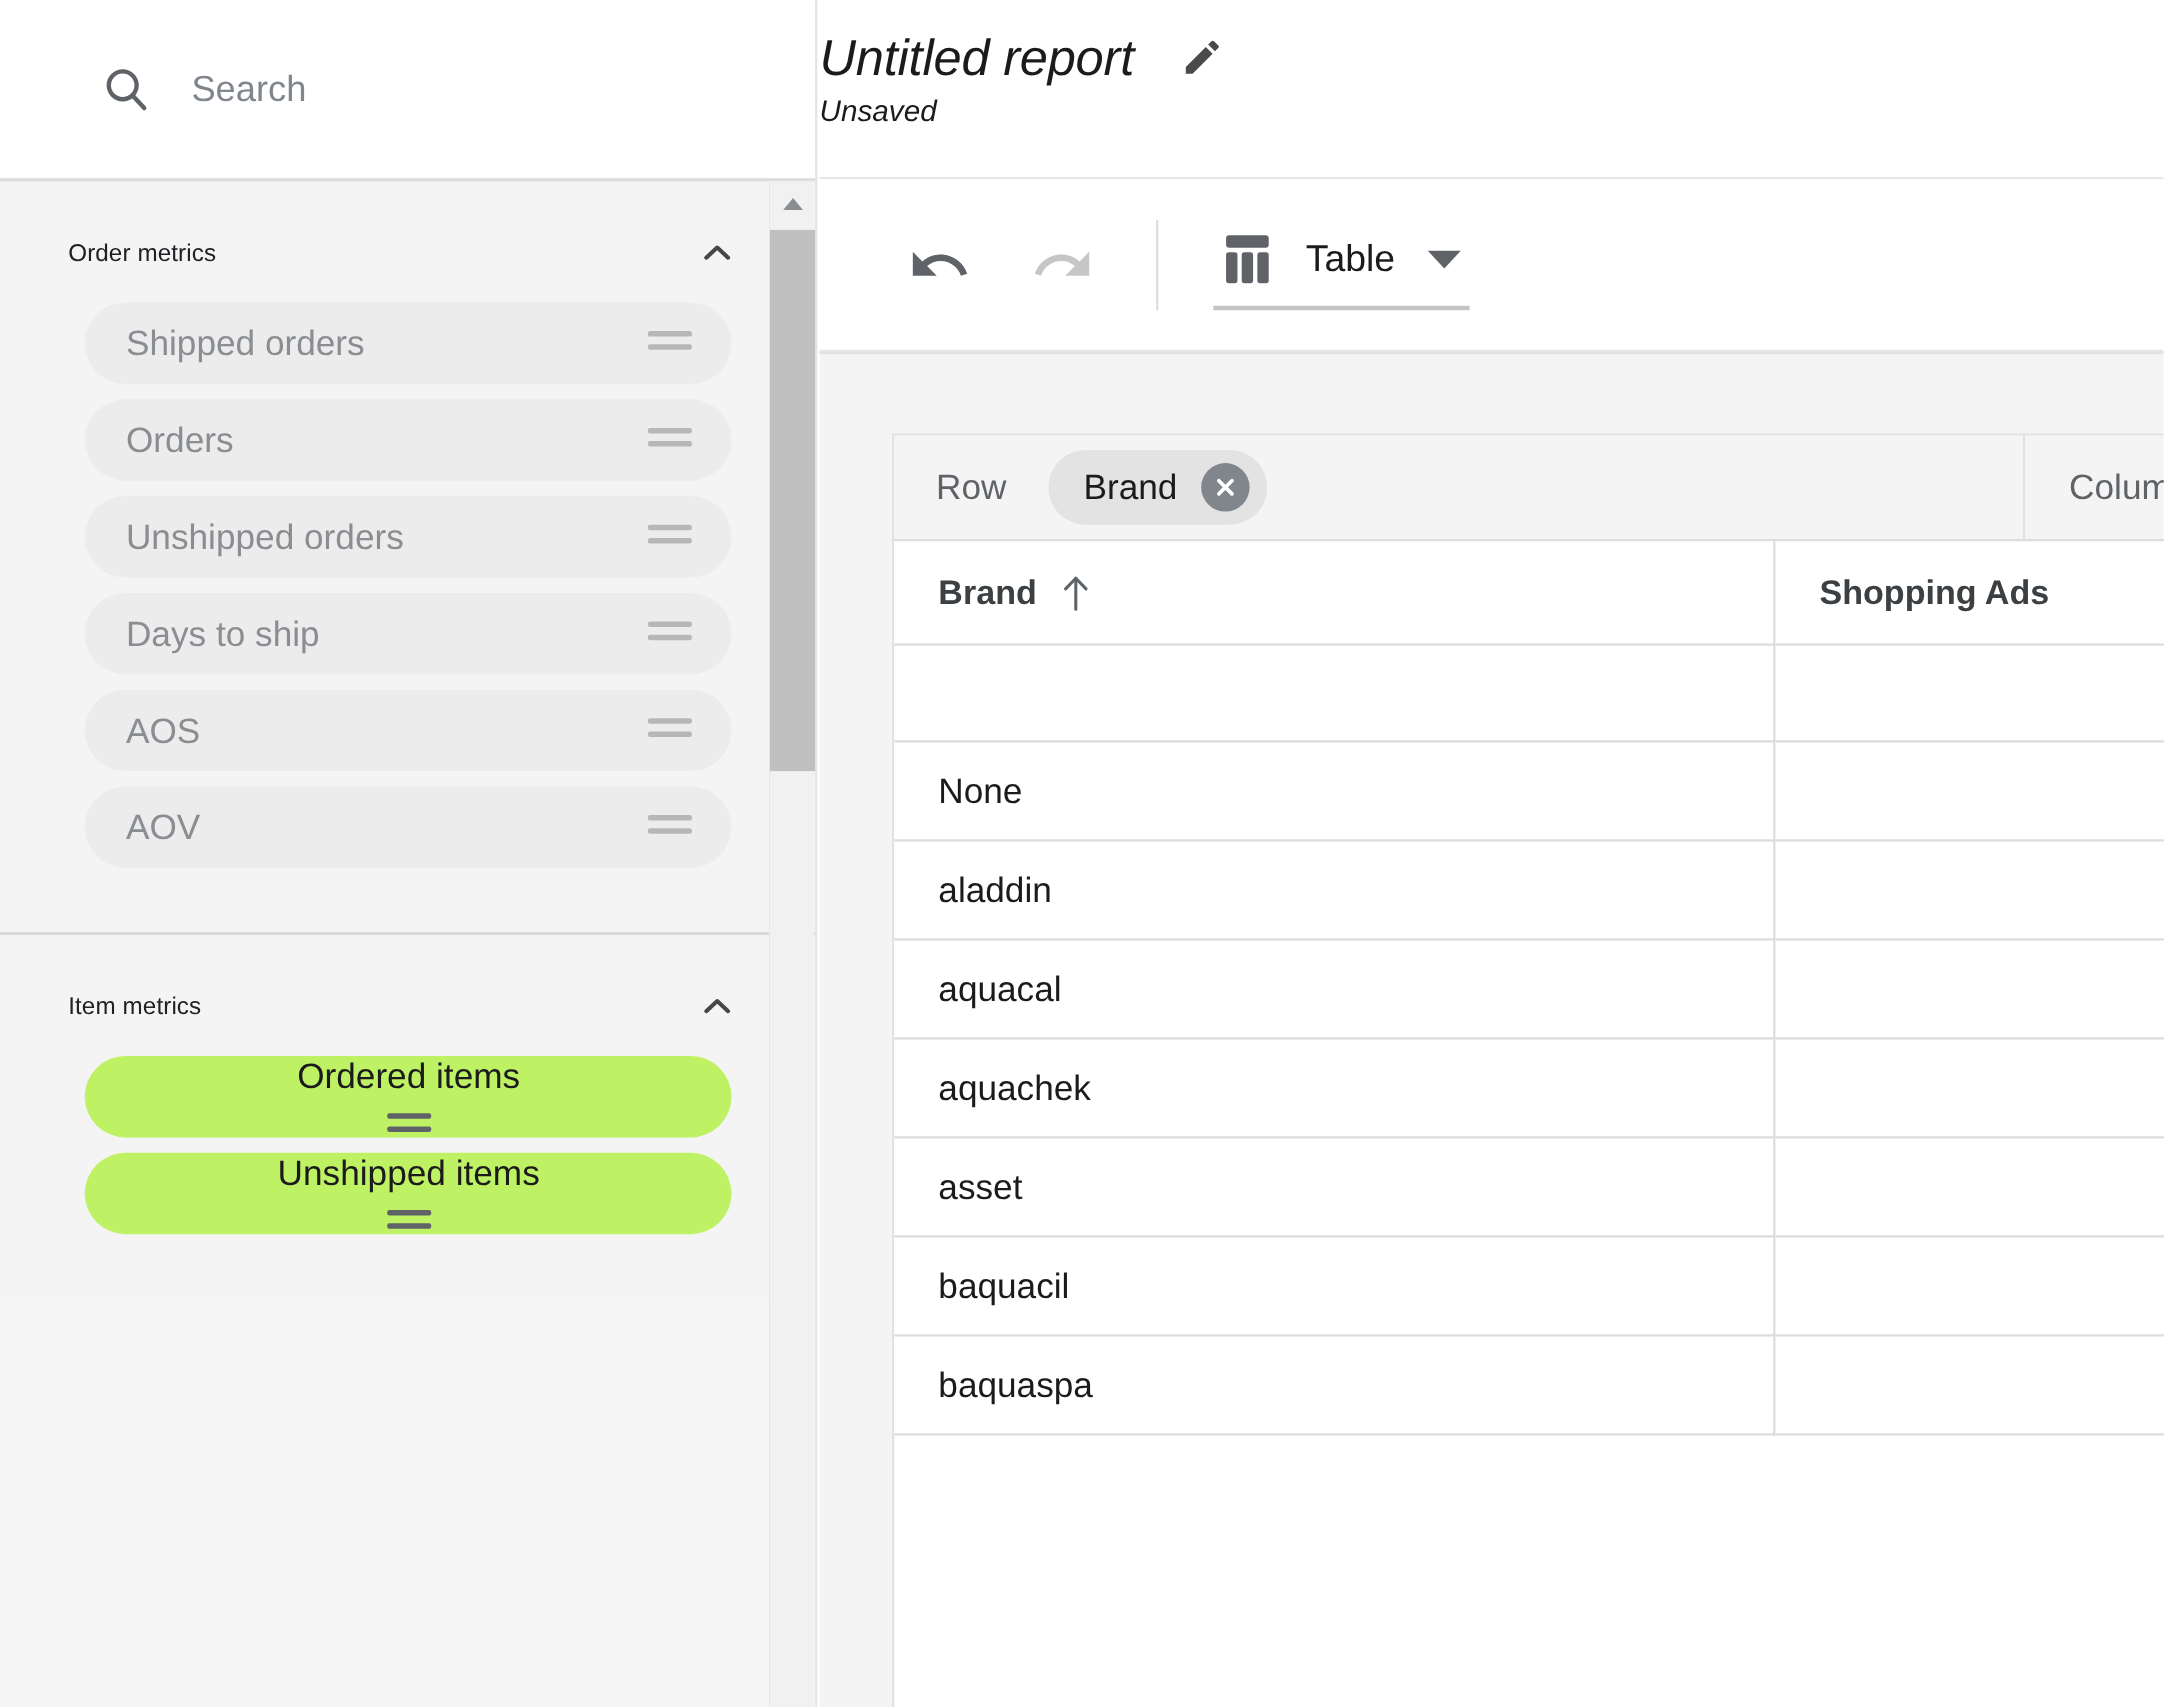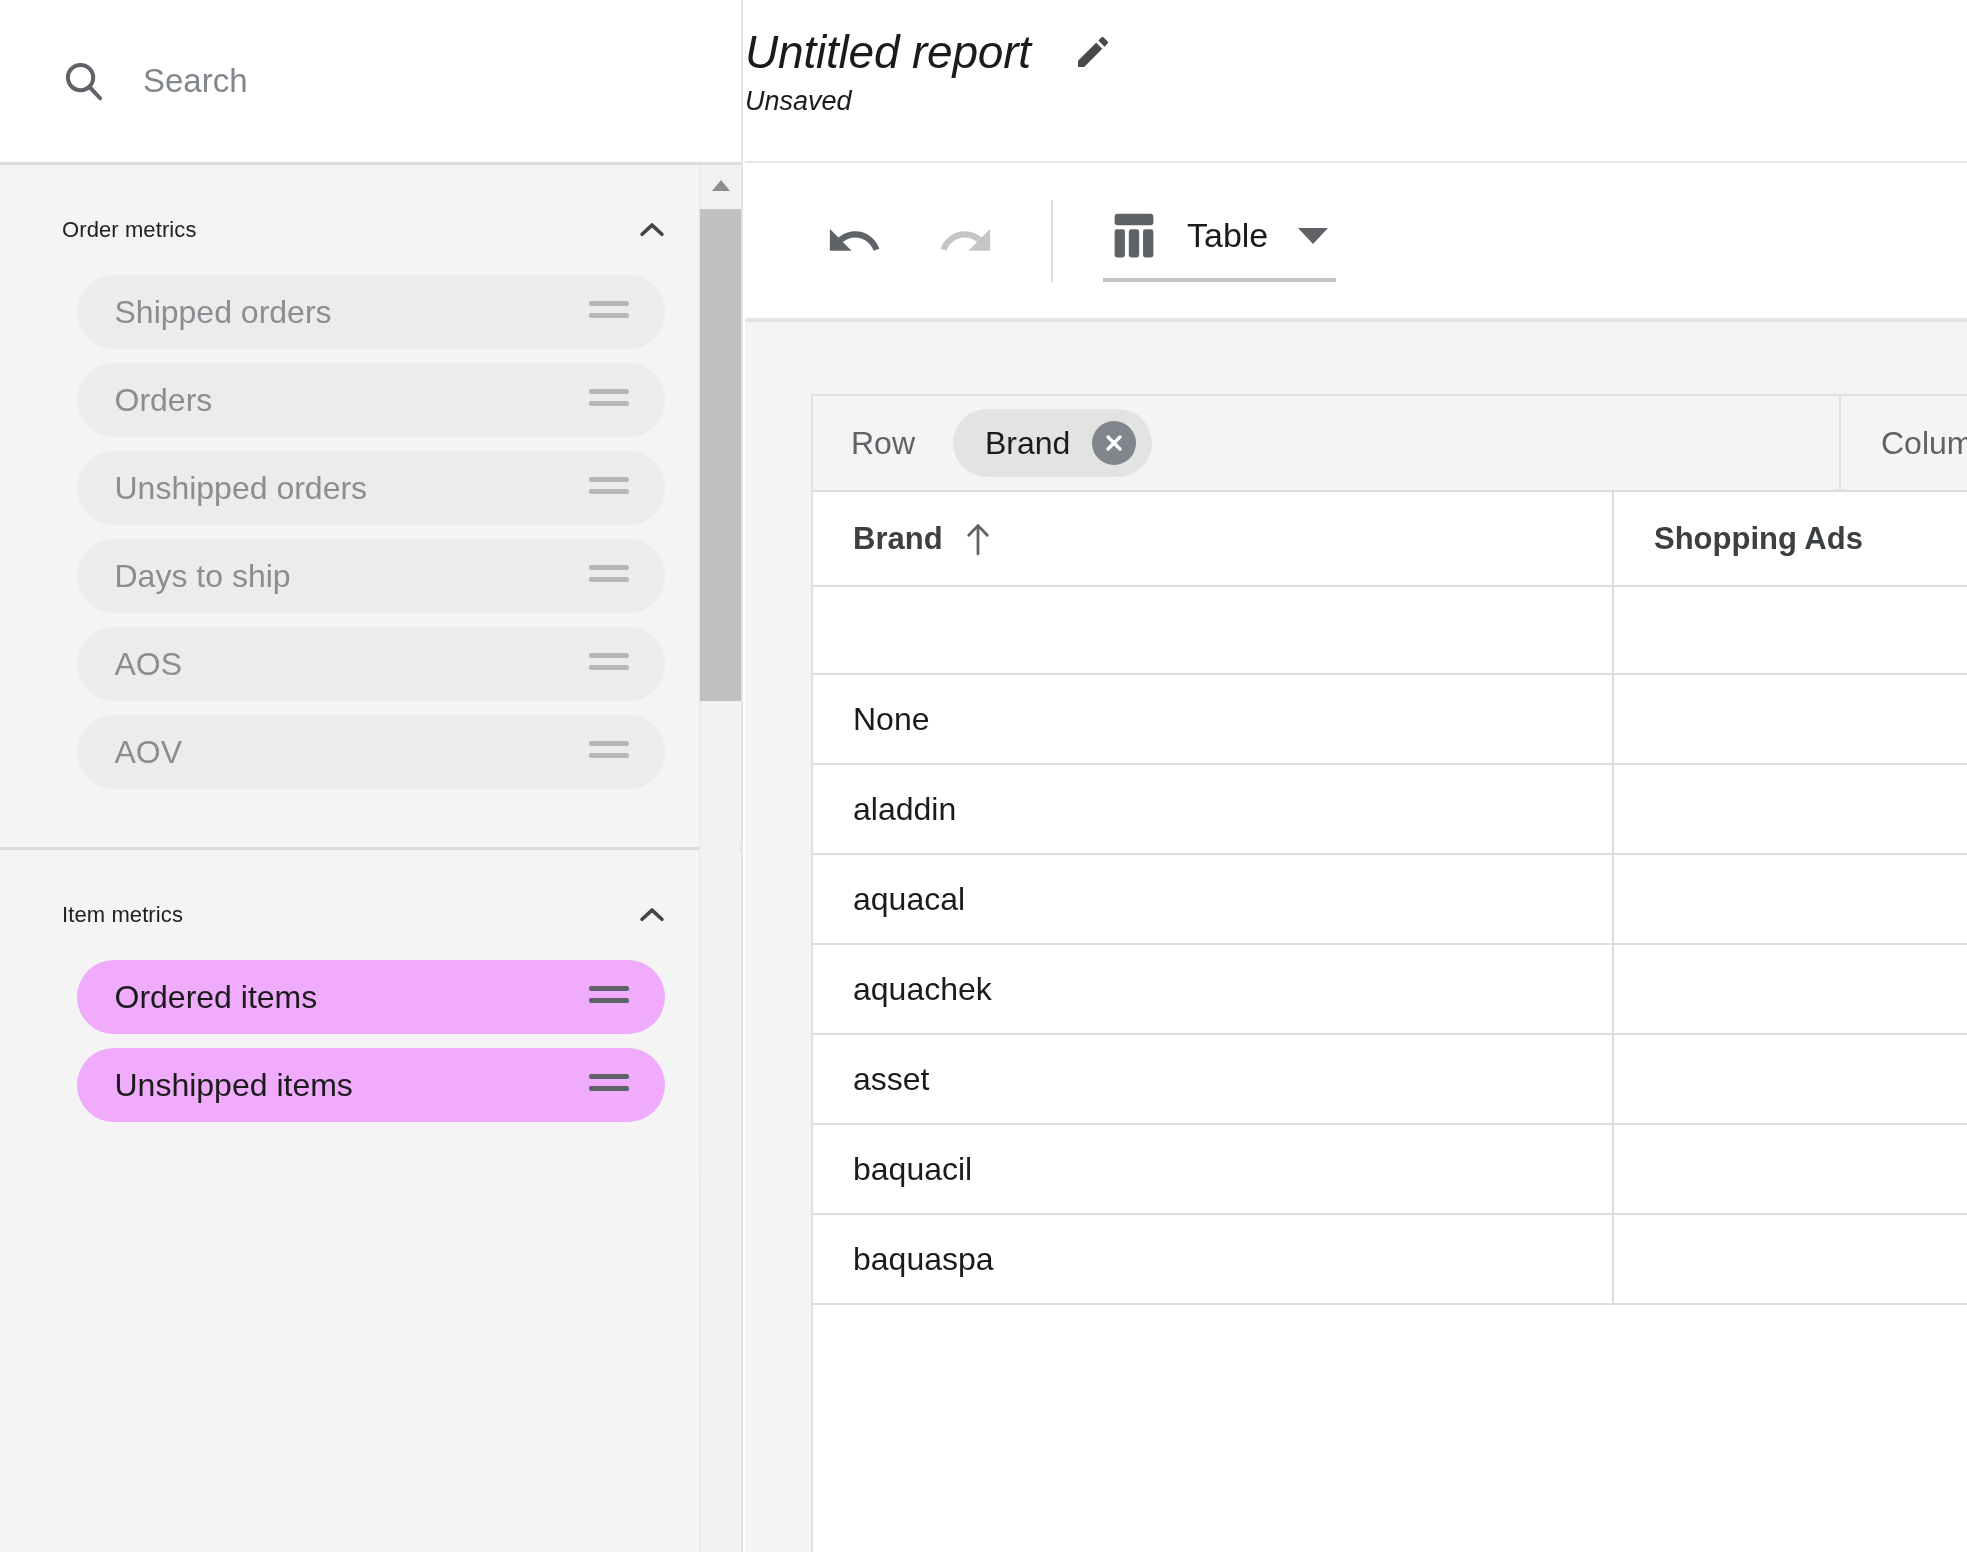--- a/index.html
+++ b/index.html
@@ -26,21 +26,21 @@
     background: #ffffff;
     border-right: 2px solid #e3e3e3;
   }
 
   #search-row {
     position: absolute;
     left: 0; top: 0;
     width: 741px; height: 162px;
     display: flex;
     align-items: center;
-    padding-left: 61px;
+    padding-left: 92px;
     background: #ffffff;
   }
   #search-icon {
     width: 46px; height: 46px;
     flex: 0 0 auto;
     color: #5f6368;
   }
   #search-icon svg { display:block; width:46px; height:46px; }
   #search-input {
     border: none; outline: none;
@@ -96,21 +96,21 @@
     margin: 0 auto 14px auto;
     width: 588px;
     height: 74px;
     border-radius: 37px;
     display: flex;
     align-items: center;
     justify-content: space-between;
     padding: 0 36px 0 38px;
   }
   .pill.disabled { background: #ececec; }
-  .pill.enabled  { background: #f0abfc; }
+  .pill.enabled  { background: #bef264; flex-direction: column; }
   .pill-label { font-size: 32px; }
   .pill.disabled .pill-label { color: #8a8d91; }
   .pill.enabled  .pill-label { color: #1b1b1b; }
   .drag-handle { width: 40px; height: 22px; flex: 0 0 auto; }
   .drag-handle span {
     display: block;
     height: 5px;
     border-radius: 2px;
     margin-bottom: 7px;
   }

